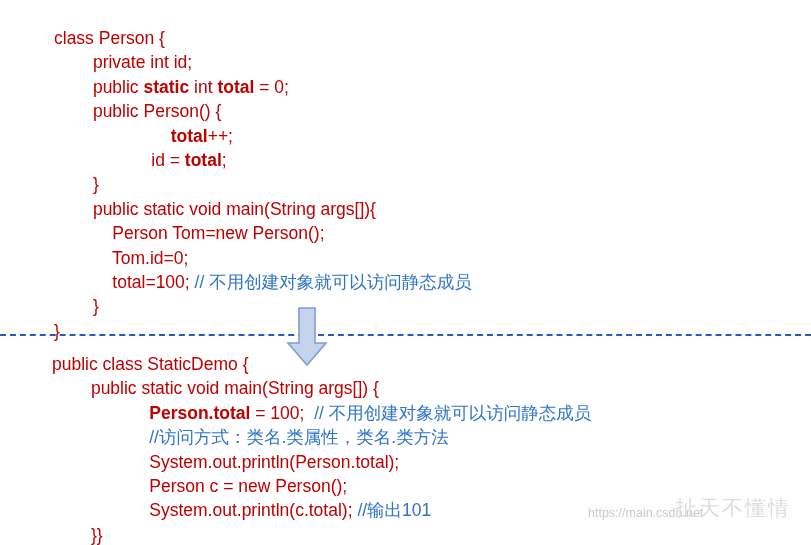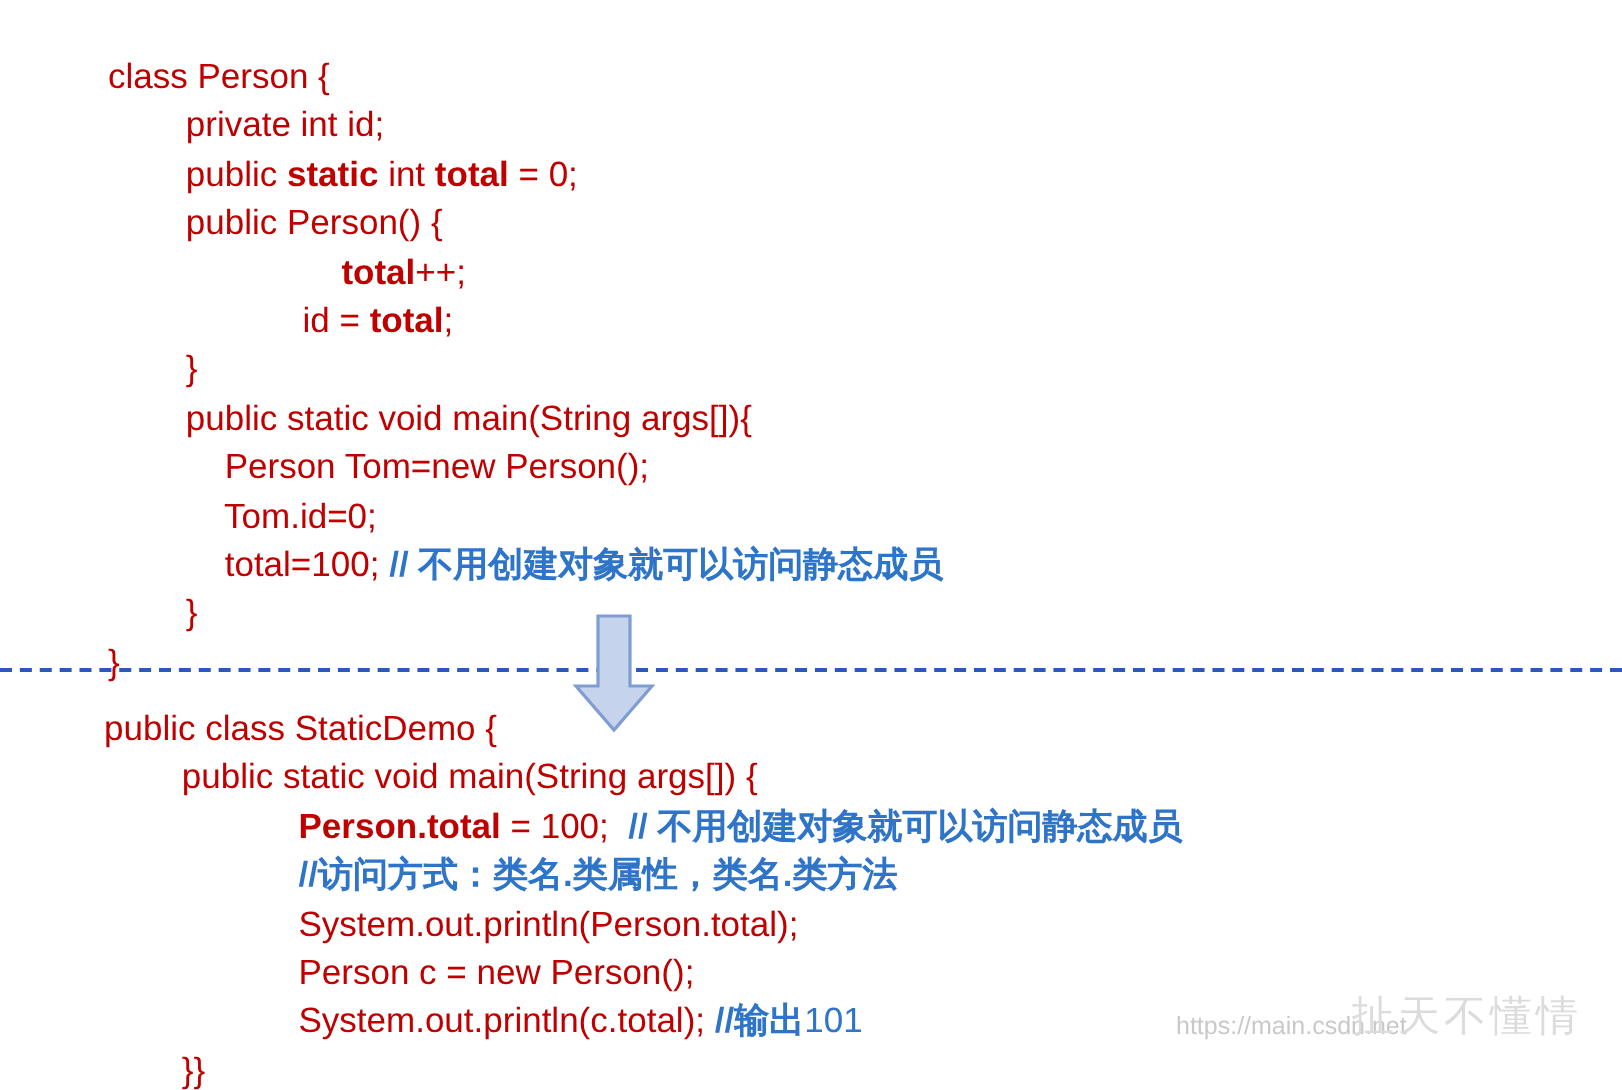--- a/index.html
+++ b/index.html
@@ -44,21 +44,21 @@
   .block-bottom {
     left: 28px;
     top: 352px;
   }
   .code-line {
     white-space: pre;
     min-height: 24.4px;
     margin-left: 24px;
   }
   .b { font-weight: bold; }
-  .cmt { color: #2e74c8; font-weight: bold; }
+  .cmt { color: #2e74c8; font-weight: normal; }
   .cmt-b { color: #2e74c8; font-weight: normal; }
   .dashed-line {
     position: absolute;
     left: 0px;
     top: 334px;
     width: 811px;
     border-top: 2.5px dashed #2a58c0;
   }
   .arrow {
     position: absolute;

